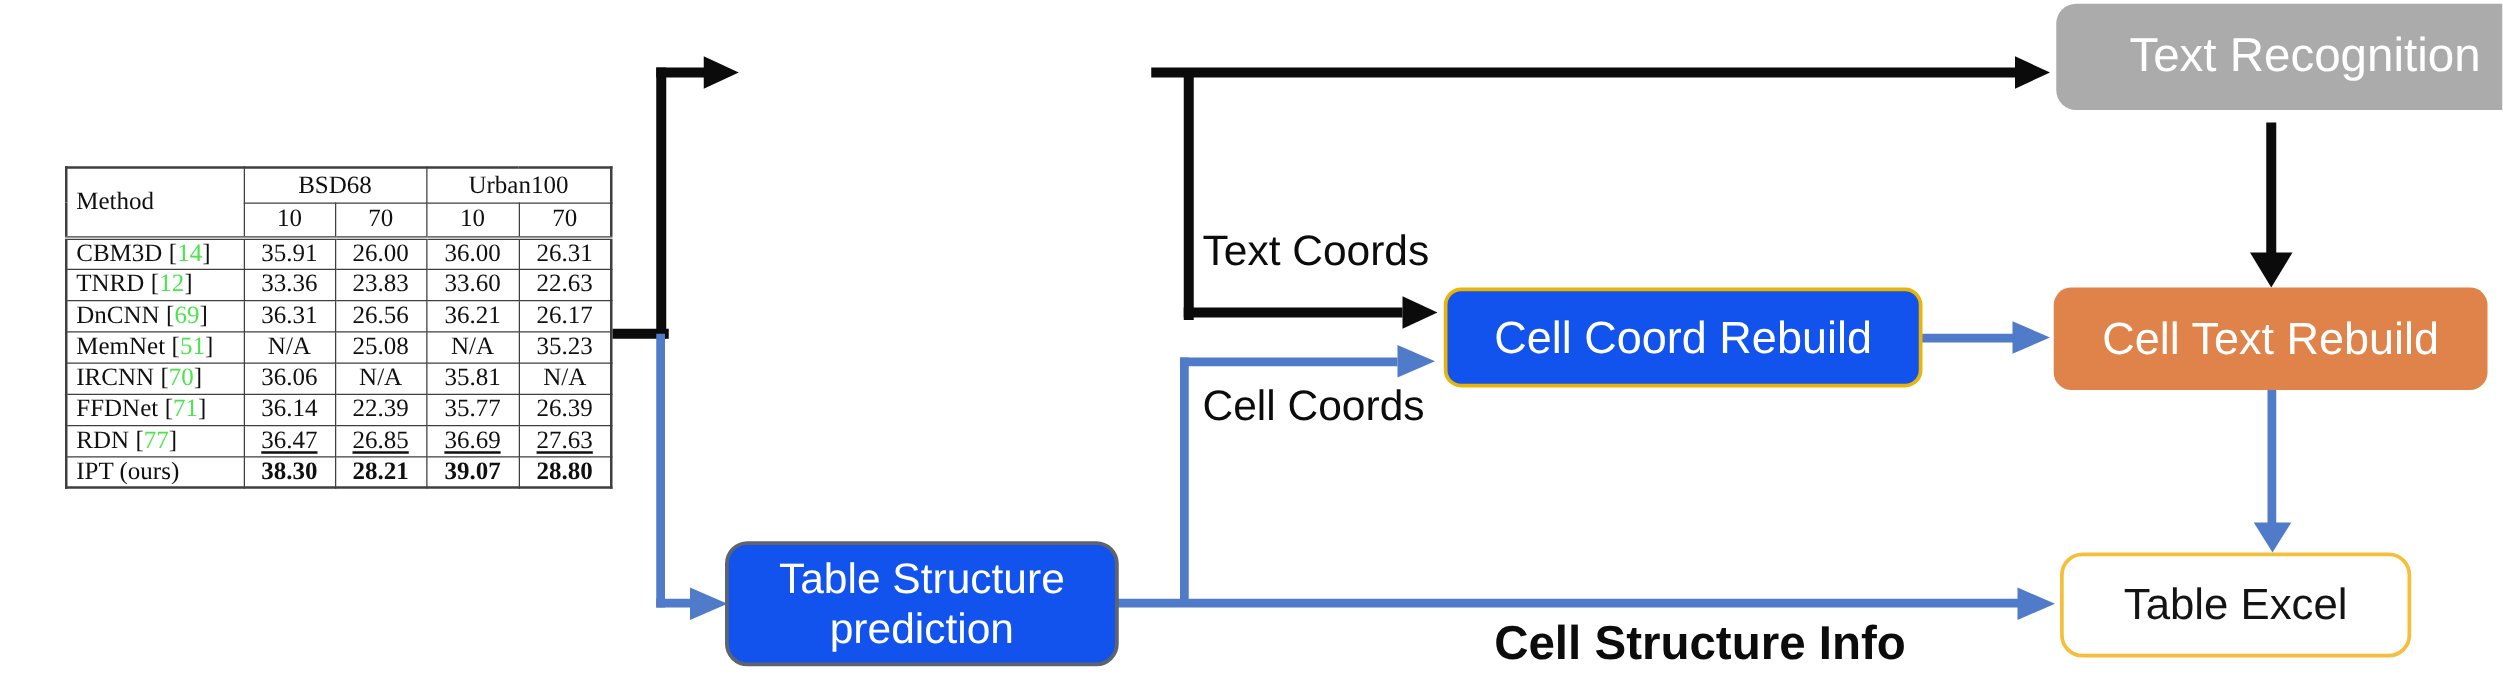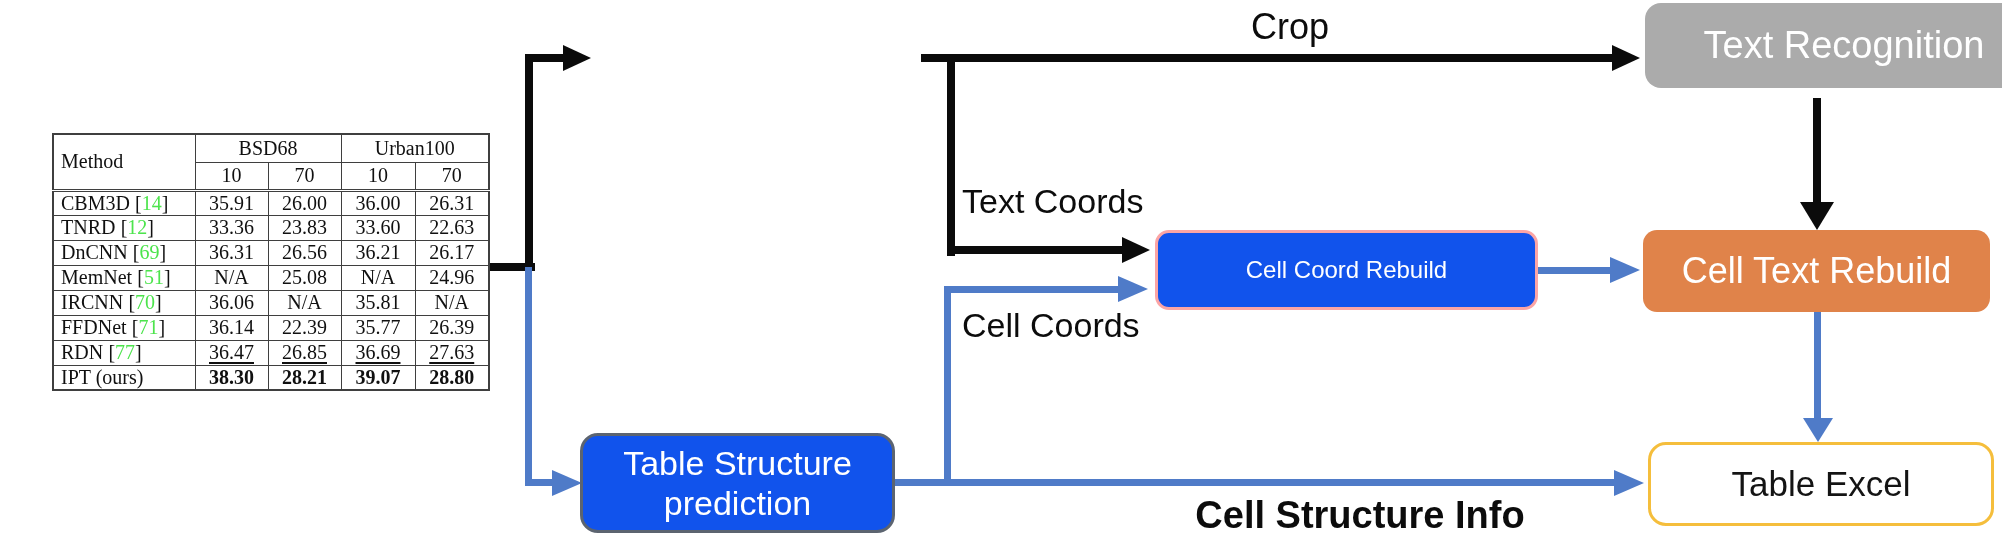--- a/index.html
+++ b/index.html
@@ -7,21 +7,21 @@
           font-family:"Liberation Sans",sans-serif;color:#111;}
 
   
   .node{position:absolute;display:flex;align-items:center;justify-content:center;
         text-align:center;color:#fff;z-index:2;box-sizing:border-box;}
   .node.gray{background:var(--node-gray,#ababab);border-radius:16px;font-size:38px;}
   .node.blue{background:var(--node-blue,#1153ec);border-radius:14px;}
   .node.orange{background:var(--node-orange,#e0834a);border-radius:14px;}
   .node.excel{background:#fff;color:#141414;border:3px solid var(--excel-border,#f5be3c);
               border-radius:18px;font-size:35px;}
-  #ccr{border:3px solid #fca5a5;font-size:24px;}
+  #ccr{border:3px solid #eab308;font-size:36px;}
   #tsp{border:3px solid #5c6470;font-size:34px;line-height:1.18;border-radius:18px;}
   #tsp .lbl{max-width:300px;}
   #ctr{font-size:36px;}
 
   
   .l{position:absolute;z-index:1;}
   .l.k{background:var(--arrow-black,#0b0b0b);}
   .l.bl{background:var(--arrow-blue,#4f7bc8);}
   .ah{position:absolute;width:0;height:0;z-index:1;}
   .ah.r.k{border-top:13px solid transparent;border-bottom:13px solid transparent;
@@ -104,21 +104,21 @@
         <td class="v">36.31</td>
         <td class="v">26.56</td>
         <td class="v">36.21</td>
         <td class="v">26.17</td>
       </tr>
       <tr>
         <td class="m"><span>MemNet</span><span class="cg"><span>[</span><span class="cite">51</span><span>]</span></span></td>
         <td class="v">N/A</td>
         <td class="v">25.08</td>
         <td class="v">N/A</td>
-        <td class="v">24.96</td>
+        <td class="v">35.23</td>
       </tr>
       <tr>
         <td class="m"><span>IRCNN</span><span class="cg"><span>[</span><span class="cite">70</span><span>]</span></span></td>
         <td class="v">36.06</td>
         <td class="v">N/A</td>
         <td class="v">35.81</td>
         <td class="v">N/A</td>
       </tr>
       <tr>
         <td class="m"><span>FFDNet</span><span class="cg"><span>[</span><span class="cite">71</span><span>]</span></span></td>
@@ -181,22 +181,21 @@
   </div>
   <div class="node blue" id="ccr" style="left:1155px;top:230px;width:383px;height:80px;">
     <span class="lbl">Cell Coord Rebuild</span>
   </div>
   <div class="node orange" id="ctr" style="left:1643px;top:230px;width:347px;height:82px;">
     <span class="lbl">Cell Text Rebuild</span>
   </div>
   <div class="node blue" id="tsp" style="left:580px;top:433px;width:315px;height:100px;">
     <span class="lbl">Table Structure prediction</span>
   </div>
-  <div class="node excel" style="left:1648px;top:442px;width:346px;height:84px;">
+  <div class="node excel" style="left:1648px;top:442px;width:281px;height:84px;">
     <span class="lbl">Table Excel</span>
   </div>
 
-  <div class="elabel" id="lbl-crop">Crop</div>
   <div class="elabel" id="lbl-textcoords">Text Coords</div>
   <div class="elabel" id="lbl-cellcoords">Cell Coords</div>
   <div class="elabel" id="lbl-tsi">Cell Structure Info</div>
 
 </div>
 
 </body></html>

